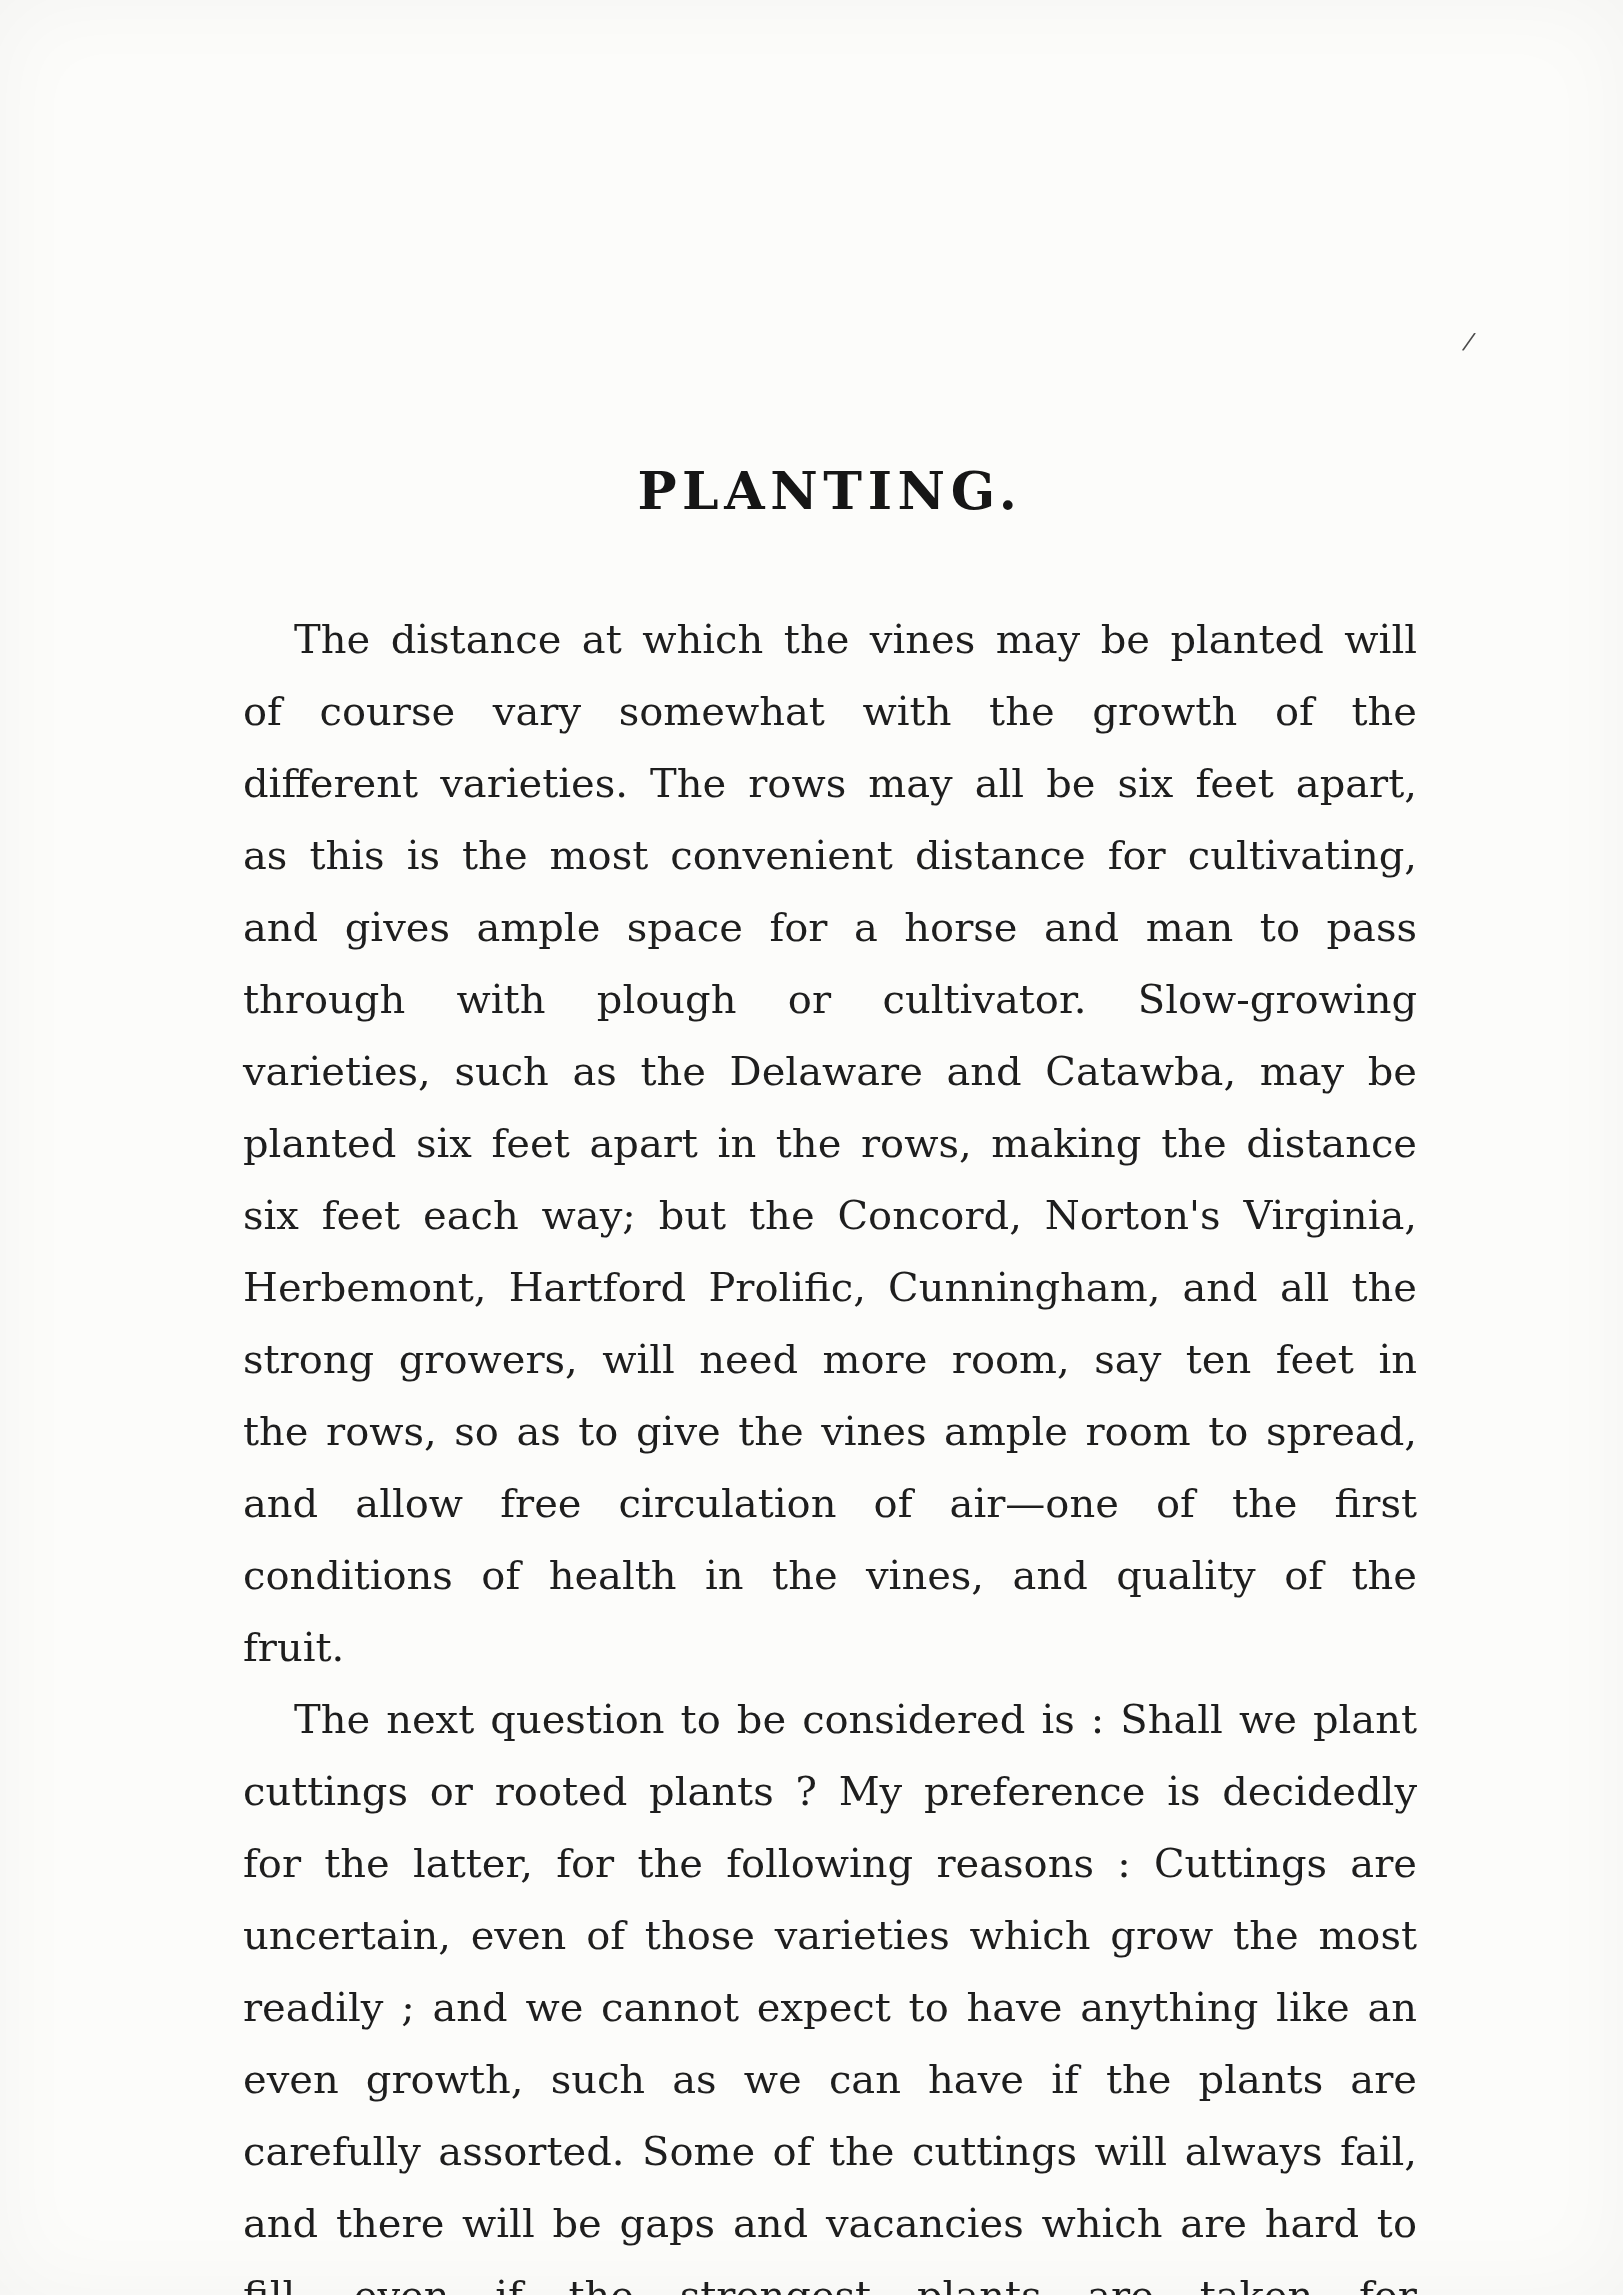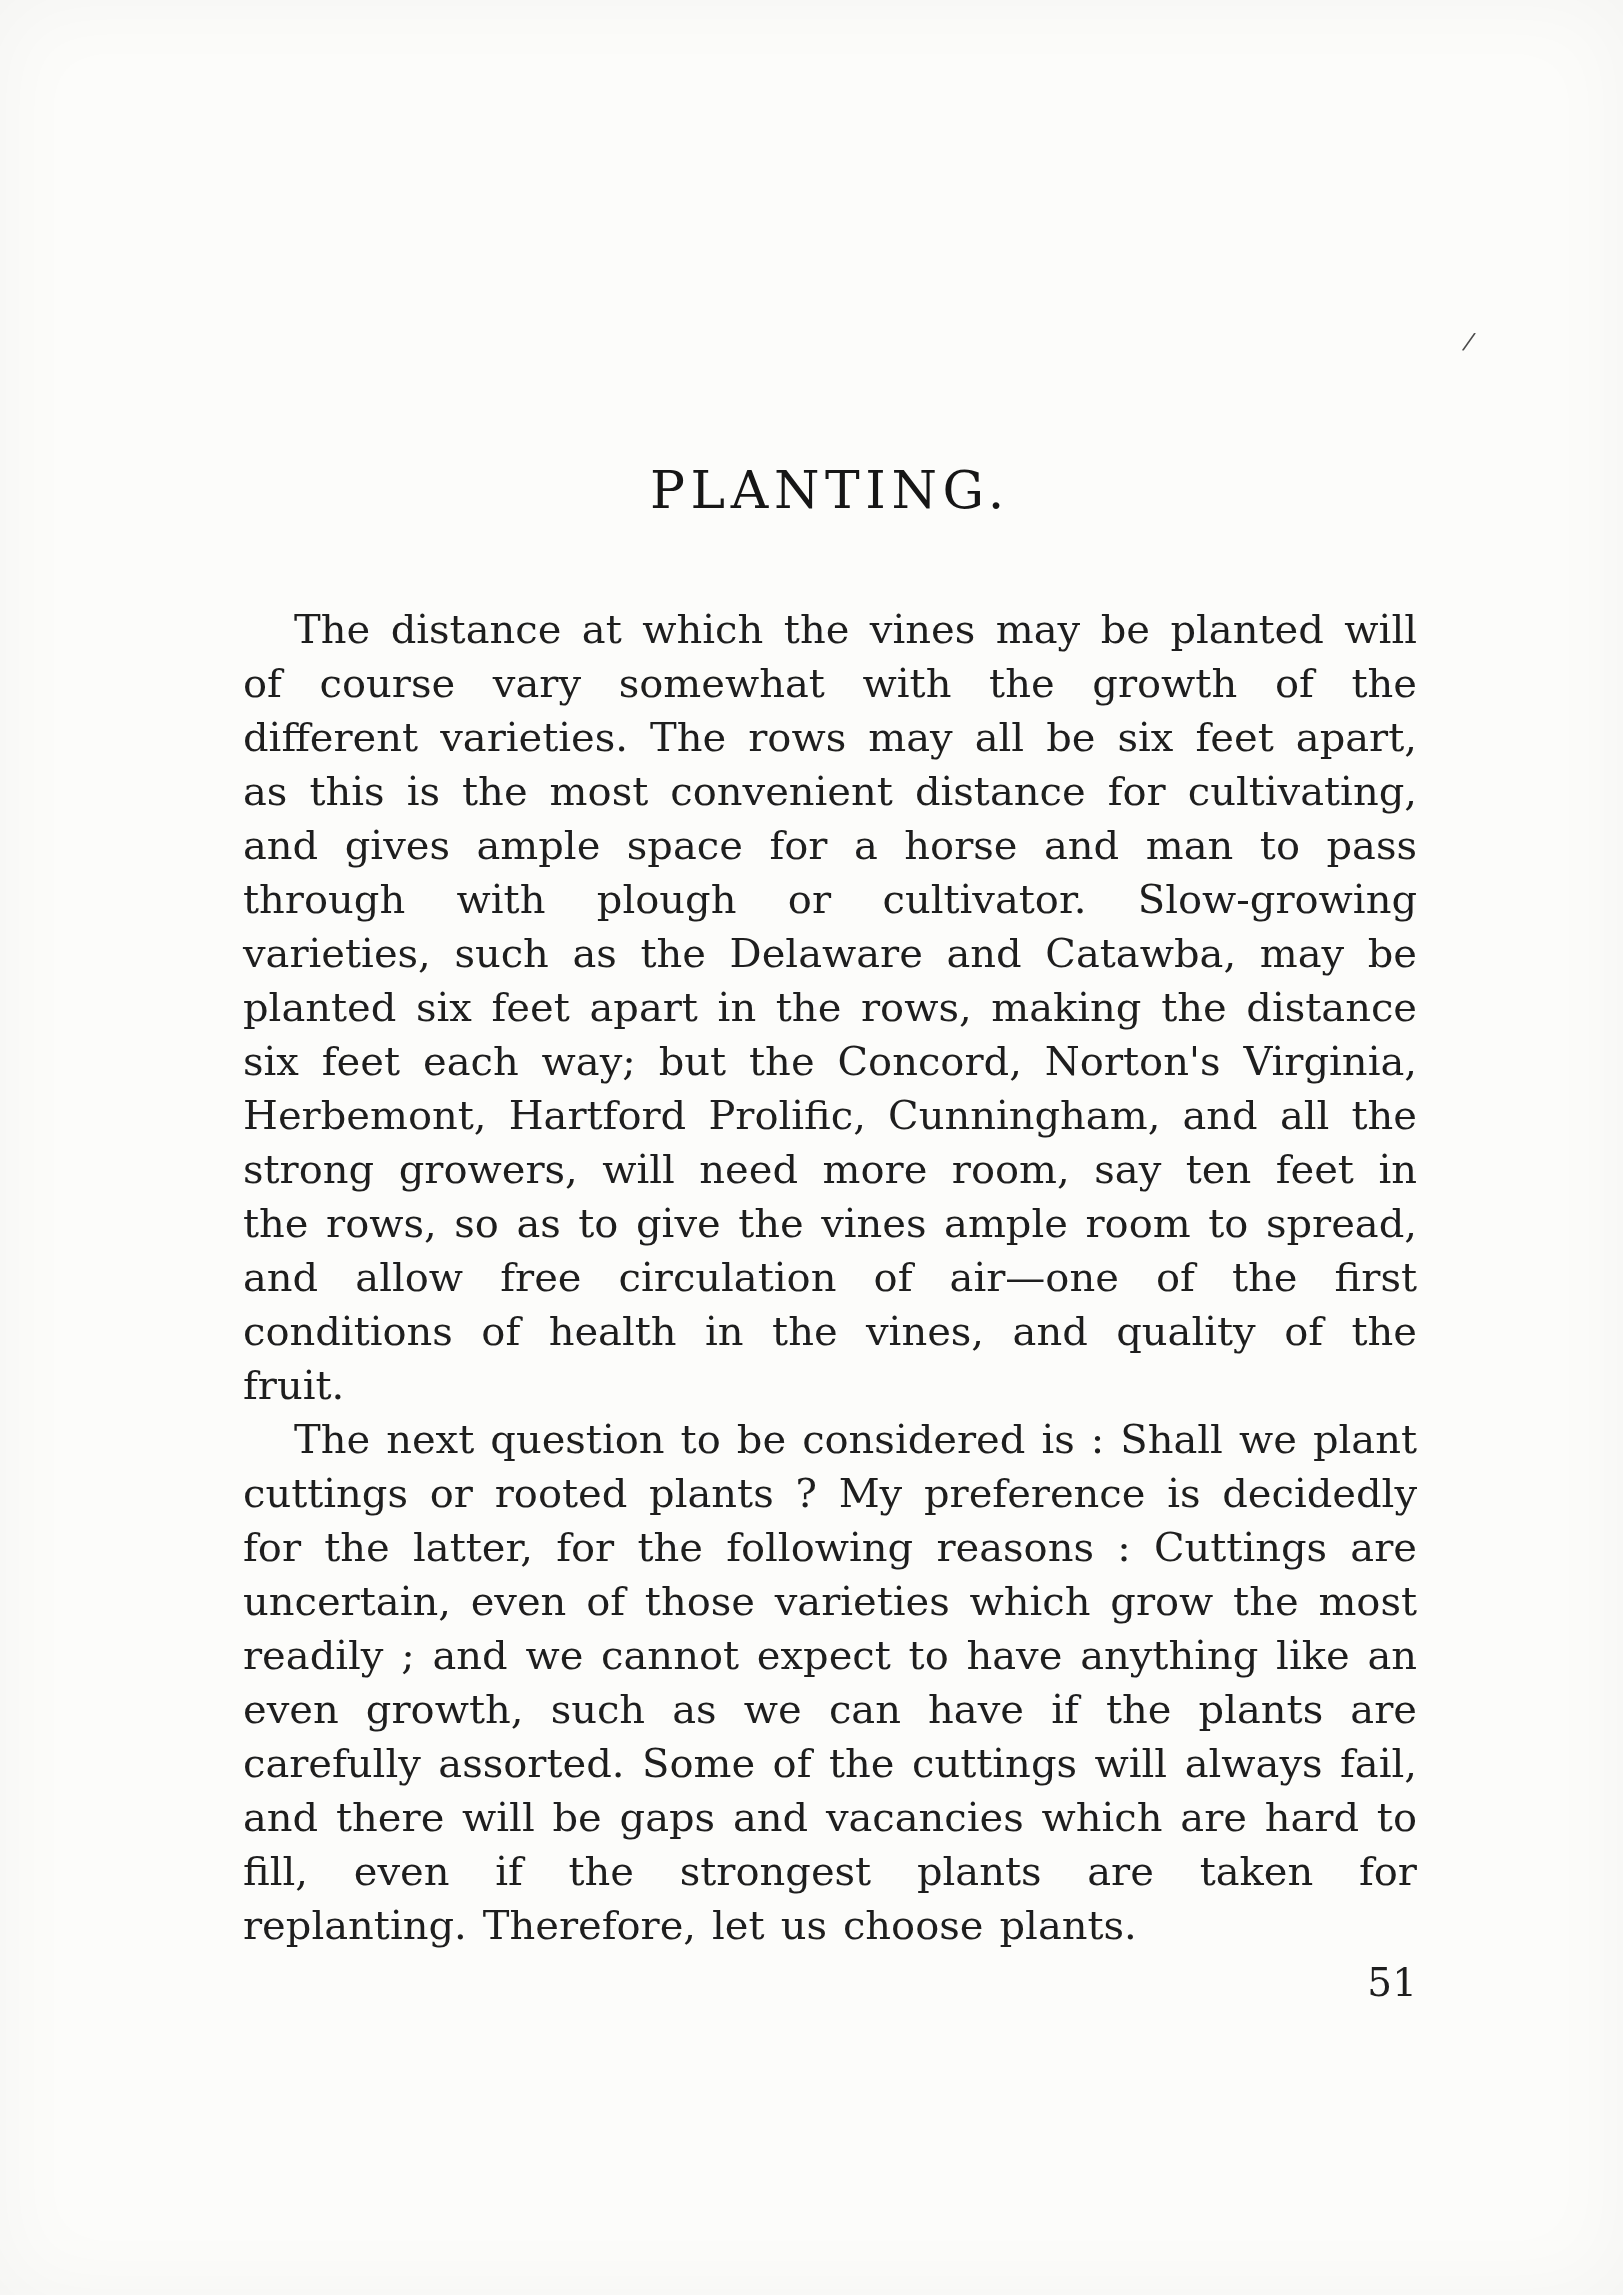--- a/index.html
+++ b/index.html
@@ -20,28 +20,28 @@
   .content {
     position: absolute;
     left: 243px;
     right: 206px;
     top: 460px;
   }
   .chapter-title {
     margin: 0 0 82px 0;
     text-align: center;
     font-size: 52px;
-    font-weight: normal;
+    font-weight: bold;
     letter-spacing: 5.6px;
     color: #161616;
   }
   .para {
     margin: 0;
     font-size: 40px;
-    line-height: 54px;
+    line-height: 72px;
     text-align: justify;
     text-indent: 51px;
     word-spacing: 3.3px;
     color: #1e1e1e;
   }
   .page-number {
     margin-top: 7.8px;
     text-align: right;
     font-size: 39px;
     color: #1e1e1e;

